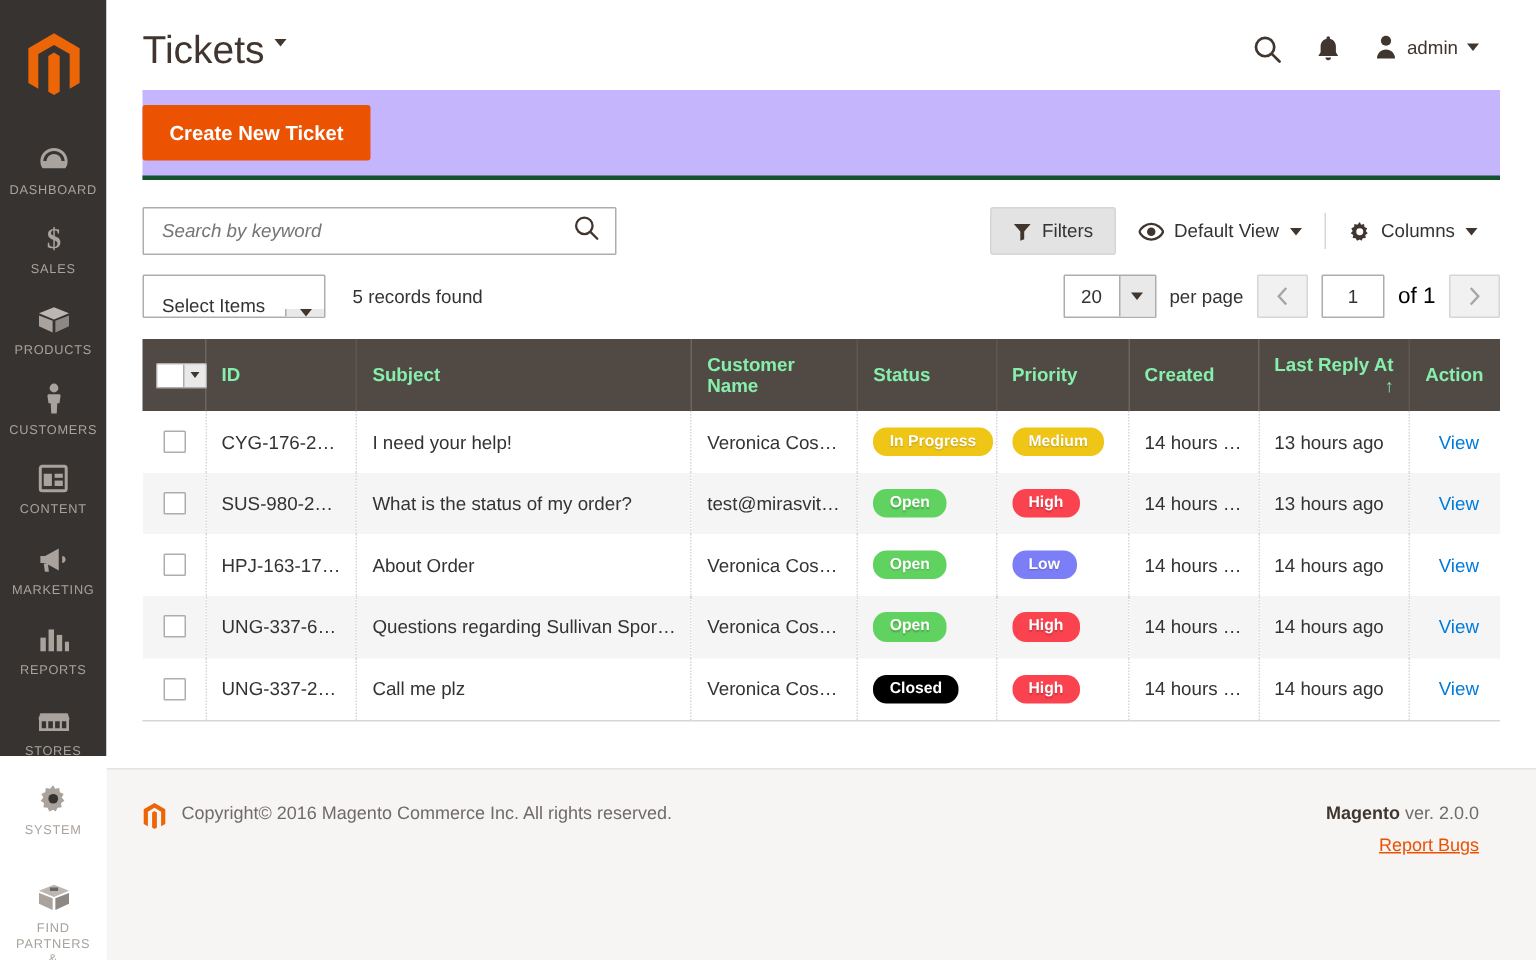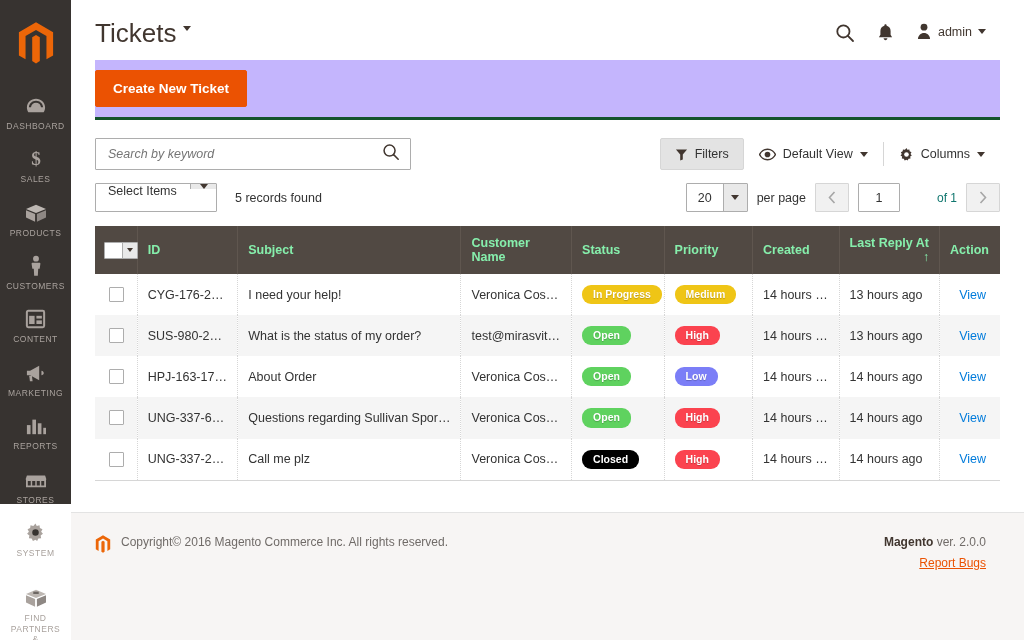--- a/index.html
+++ b/index.html
@@ -88,21 +88,21 @@
   .tb-sep { width:1px; height:24px; background:#d6d6d6; }
   .caret-d { width:0;height:0;border-left:4px solid transparent;border-right:4px solid transparent;border-top:5px solid #41362f;}
 
   
   .grid-sub {
     margin:13px 24px 0 24px;
     display:flex; align-items:center; justify-content:space-between;
   }
   .sub-left { display:flex; align-items:center; gap:18px; }
   .select-items {
-    display:flex; align-items:flex-start; border:1px solid #adadad; border-radius:1px;
+    display:flex; align-items:flex-end; border:1px solid #adadad; border-radius:1px;
     background:#fff; height:29px; cursor:pointer;
   }
   .select-items .si-label { padding:0 12px; display:flex; align-items:center; font-size:12.5px; color:#333; width:94px;}
   .select-items .si-arrow {
     width:26px; border-left:1px solid #adadad; background:#e9e9e9;
     display:flex; align-items:center; justify-content:center;
   }
   .records { font-size:12.5px; color:#333; }
   .sub-right { display:flex; align-items:center; gap:9px; }
   .perpage {
@@ -115,21 +115,21 @@
   .pg-btn {
     width:34px; height:29px; border:1px solid #d6d6d6; background:#f1f1f1;
     display:flex; align-items:center; justify-content:center; cursor:pointer;
     color:#a6a6a6; font-size:15px; border-radius:1px;
   }
   .pg-input {
     width:42px; height:29px; border:1px solid #adadad; background:#fff;
     text-align:center; font-size:12.5px; color:#333; border-radius:1px;
     font-family:"Liberation Sans", sans-serif; outline:none;
   }
-  .pg-of { font-size:12px; color:#0f766e;margin-left:28px; }
+  .pg-of { font-size:15px; color:#000000; }
 
   
   .grid-wrap { margin:14px 24px 0 24px; }
   table.grid { width:100%; border-collapse:collapse; table-layout:fixed; }
   table.grid thead th {
     background:#514943; color:#86efac; font-size:12.5px; font-weight:bold;
     text-align:left; padding:10px 10px; height:34px; vertical-align:middle;
     border-right:1px solid #5f564f;
   }
   table.grid thead th:last-child { border-right:0; }

